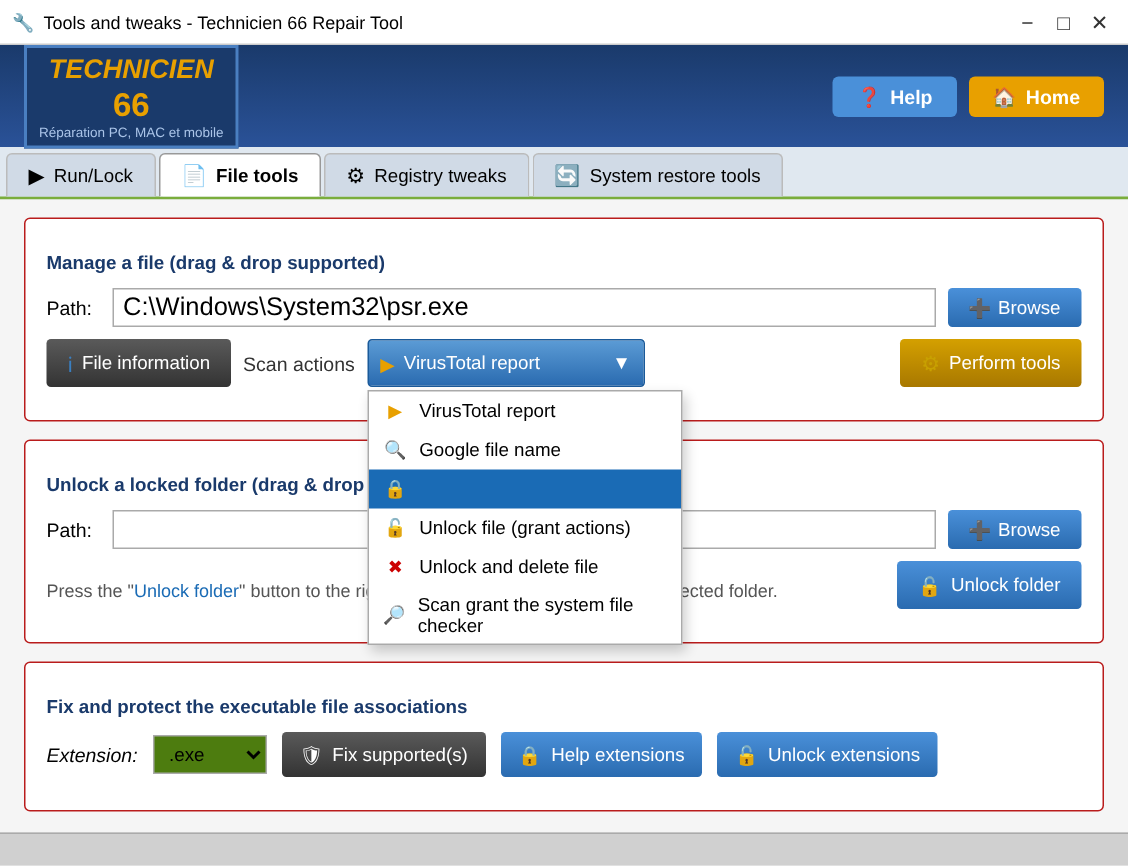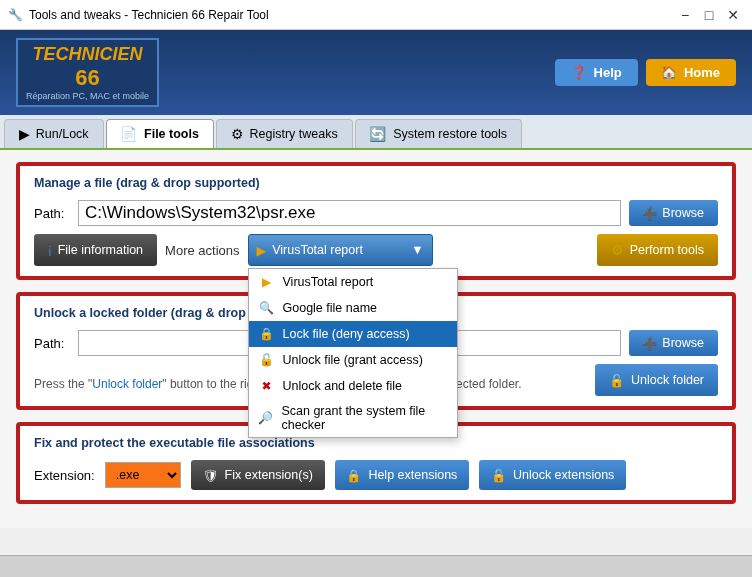--- a/index.html
+++ b/index.html
@@ -22,21 +22,21 @@
       width: 22px; height: 22px;
       border: none; background: transparent;
       cursor: pointer; font-size: 14px;
       display: flex; align-items: center; justify-content: center;
       color: #333;
     }
 
     
     .header {
       background: linear-gradient(180deg, #1a3a6b 0%, #2a5298 100%);
-      height: 85px;
+      height: 68px;
       display: flex;
       align-items: center;
       justify-content: space-between;
       padding: 0 16px;
     }
     .header-left { display: flex; align-items: center; gap: 12px; }
     .logo-box {
       background: #1a3a6b;
       border: 2px solid #4a7fc1;
       padding: 4px 8px;
@@ -80,24 +80,24 @@
       font-weight: bold;
     }
     .tab-icon { font-size: 14px; }
 
     
     .main { background: #f5f5f5; padding: 12px 16px; }
 
     
     .section {
       background: white;
-      border: 4px solid #b91c1c;
+      border: 1px solid #b91c1c;
       border-radius: 4px;
       margin-bottom: 12px;
-      padding: 10px 14px;
+      padding: 22px 14px;
     }
     .section-title {
       font-size: 12.5px;
       font-weight: bold;
       color: #1a3a6b;
       margin-bottom: 10px;
     }
 
     
     .path-row { display: flex; align-items: center; gap: 8px; margin-bottom: 8px; }
@@ -163,25 +163,25 @@
     .unlock-folder-btn {
       background: linear-gradient(180deg, #4a90d9 0%, #2a6bb0 100%);
       color: white; border: none; border-radius: 3px;
       padding: 6px 14px; cursor: pointer; font-size: 12.5px;
       display: flex; align-items: center; gap: 6px;
       height: 32px;
     }
 
     
     .ext-row { display: flex; align-items: center; gap: 10px; }
-    .ext-label { font-size: 13px; }
+    .ext-label { font-size: 13px; font-style: italic; }
     .ext-select {
       border: 1px solid #aaa; padding: 4px 20px 4px 6px;
       font-size: 12.5px; height: 26px;
-      background: #f97316; cursor: pointer;
+      background: #4d7c0f; cursor: pointer;
       min-width: 70px;
     }
     .fix-ext-btn {
       background: linear-gradient(180deg, #5a5a5a 0%, #333 100%);
       color: white; border: none; border-radius: 3px;
       padding: 5px 12px; cursor: pointer; font-size: 12.5px;
       display: flex; align-items: center; gap: 6px;
       height: 30px;
     }
     .lock-ext-btn {
@@ -289,45 +289,44 @@
         <span>Browse</span>
       </button>
     </div>
 
     <div class="action-row" style="position:relative;">
       <button class="file-info-btn">
         <span class="icon-info">ℹ</span>
         <span>File information</span>
       </button>
 
-      <span class="more-actions-label">More actions</span>
+      <span class="more-actions-label">Scan actions</span>
 
       <div class="dropdown-container">
         <div style="display:flex; align-items:center; border:1px solid #1a5a9a; border-radius:3px; height:32px; background:linear-gradient(180deg,#5b9bd5,#2a6bb0); min-width:185px; padding:0 8px; cursor:pointer; color:white; font-size:12.5px;">
           <span style="color:#e8a000; margin-right:6px;">▶</span>
           <span>VirusTotal report</span>
           <span style="margin-left:auto;">▼</span>
         </div>
 
         <div class="dropdown-menu">
           <div class="dropdown-menu-item">
             <span class="item-icon virustotal-icon">▶</span>
             <span>VirusTotal report</span>
           </div>
           <div class="dropdown-menu-item">
             <span class="item-icon google-icon">🔍</span>
             <span>Google file name</span>
           </div>
           <div class="dropdown-menu-item selected">
             <span class="item-icon lock-icon">🔒</span>
-            <span>Lock file (deny access)</span>
           </div>
           <div class="dropdown-menu-item">
             <span class="item-icon unlock-icon">🔓</span>
-            <span>Unlock file (grant access)</span>
+            <span>Unlock file (grant actions)</span>
           </div>
           <div class="dropdown-menu-item">
             <span class="item-icon delete-icon">✖</span>
             <span>Unlock and delete file</span>
           </div>
           <div class="dropdown-menu-item">
             <span class="item-icon scan-icon">🔎</span>
             <span>Scan grant the system file checker</span>
           </div>
         </div>
@@ -368,21 +367,21 @@
     <div class="ext-row">
       <span class="ext-label">Extension:</span>
       <select class="ext-select">
         <option>.exe</option>
         <option>.bat</option>
         <option>.com</option>
         <option>.lnk</option>
       </select>
       <button class="fix-ext-btn">
         <span>🛡</span>
-        <span>Fix extension(s)</span>
+        <span>Fix supported(s)</span>
       </button>
       <button class="lock-ext-btn">
         <span>🔒</span>
         <span>Help extensions</span>
       </button>
       <button class="unlock-ext-btn">
         <span>🔓</span>
         <span>Unlock extensions</span>
       </button>
     </div>

